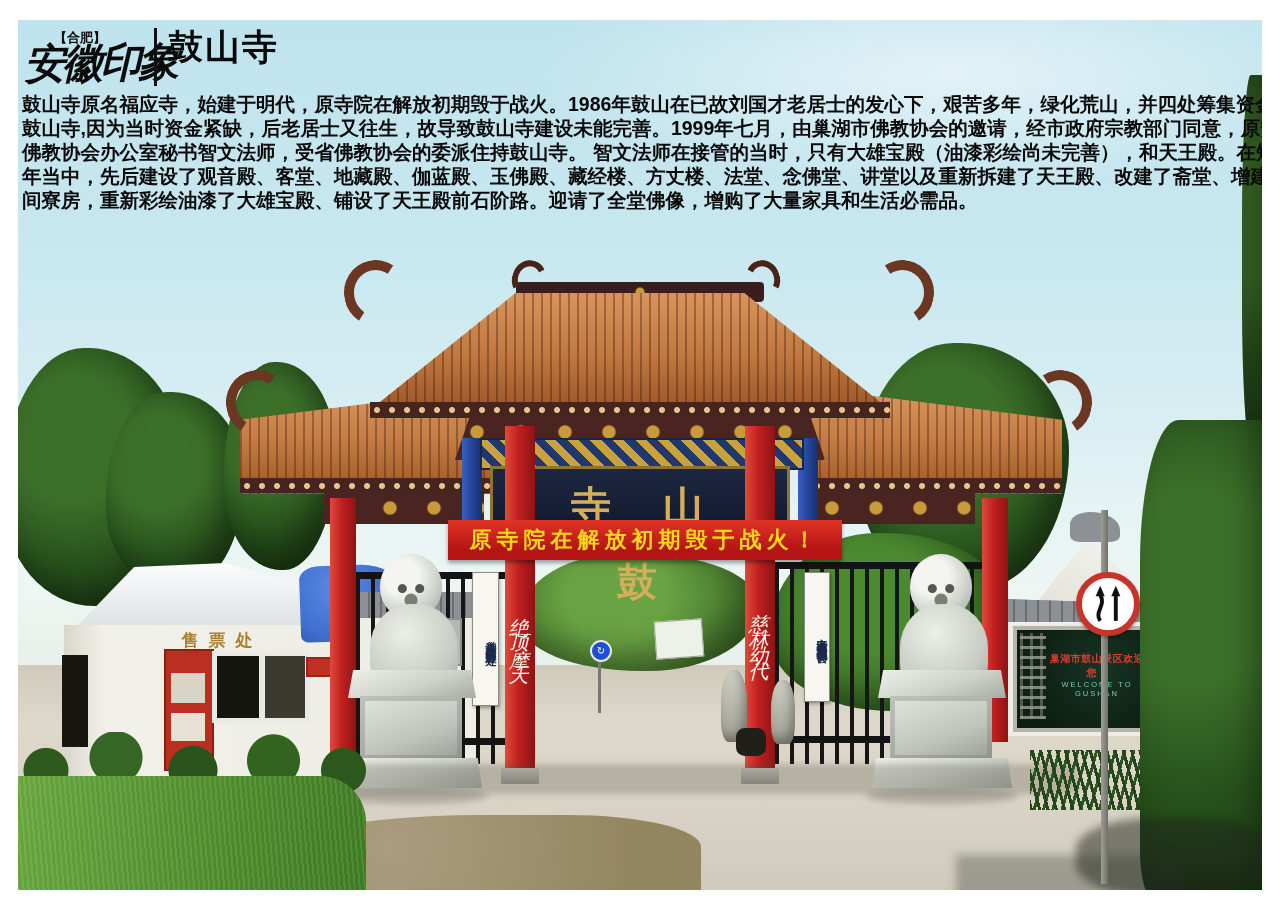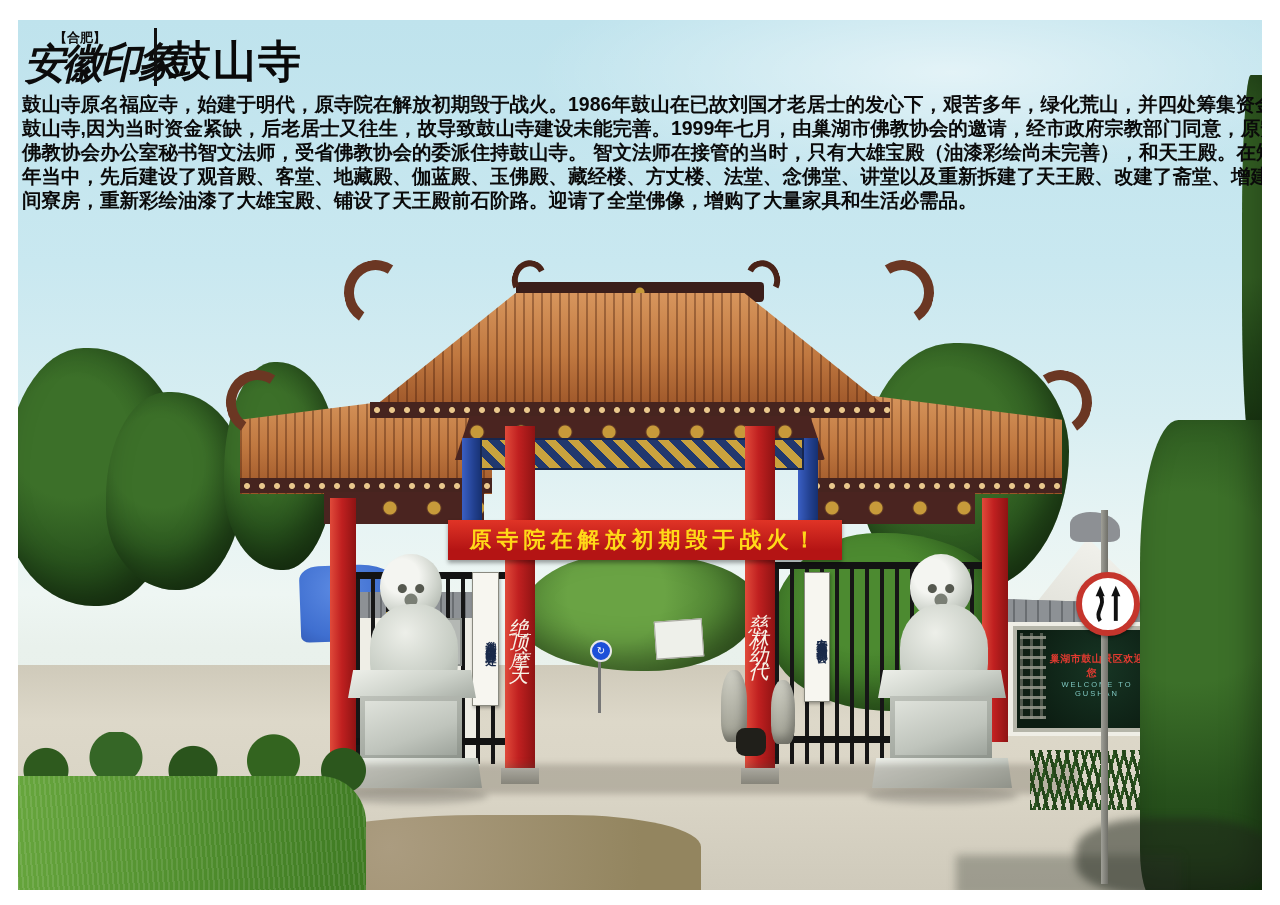--- a/index.html
+++ b/index.html
@@ -9,21 +9,21 @@
         background:
           radial-gradient(ellipse 600px 160px at 75% 6%, rgba(255,255,255,.55), transparent 70%),
           linear-gradient(180deg,#bfe3ed 0%,#c9e8f0 28%,#d8eef2 46%,#e7f4f4 58%,#eef6f3 66%,#e9f1ec 72%,#e6eee9 100%);}
   .ab{position:absolute;}
 
   
   .brand-tag{left:36px;top:9px;font-size:13px;font-weight:bold;color:#0c0c0c;z-index:30;}
   .brand-name{left:6px;top:16px;font-size:41px;font-weight:bold;font-style:italic;
         font-family:"Liberation Serif",serif;color:#0c0c0c;letter-spacing:-3px;z-index:30;transform:rotate(-1deg);}
   .brand-divider{left:136px;top:8px;width:3px;height:58px;background:#101010;z-index:30;}
-  .page-title{left:150px;top:13px;font-size:43px;font-weight:900;color:#090909;letter-spacing:2px;z-index:30;}
+  .page-title{left:150px;top:4px;font-size:35px;font-weight:900;color:#090909;letter-spacing:2px;z-index:30;}
   .intro{left:4px;top:72px;width:1260px;z-index:25;color:#0a0a0a;font-weight:bold;
         font-size:19.5px;line-height:24px;}
   .intro .ln{white-space:nowrap;}
 
   
   .tree{background:radial-gradient(circle at 38% 35%, #3c7029 0 30%, #27511c 65%, #1c3d14);
         border-radius:46% 54% 48% 52%/55% 45% 58% 42%;
         box-shadow:inset -12px -16px 34px rgba(0,0,0,.38);}
   .t-lfar{left:-14px;top:328px;width:178px;height:258px;}
   .t-lmid{left:88px;top:372px;width:138px;height:198px;}
@@ -233,20 +233,29 @@
     <div class="ab tree t-redge"></div>
     <div class="ab tree t-rupper"></div>
 
     <div class="ab road"></div>
     <div class="ab tree t-cdist"></div>
     <div class="ab tree t-rfence"></div>
     <div class="ab info-board"></div>
     <div class="ab rb-pole"></div>
     <div class="ab rb-sign">↻</div>
 
+    <div class="ab bld">
+      <div class="ab bld-roof"></div>
+      <div class="ab bld-wall"></div>
+      <div class="ab bld-door"></div>
+      <div class="ab bld-sign">售票处</div>
+      <div class="ab bld-poster"></div>
+      <div class="ab bld-window"></div>
+      <div class="ab bld-redsign"></div>
+    </div>
     <div class="ab tarp"></div>
     <div class="ab coping-l"></div>
     <div class="ab wall-lmid"></div>
 
     <div class="ab gable-r"></div>
     <div class="ab ornament-r"></div>
     <div class="ab coping-r"></div>
     <div class="ab wall-r"></div>
     <div class="ab billboard">
       <div class="ab lat lat-l"></div>
@@ -277,20 +286,21 @@
     <div class="ab eave eave-main"></div>
     <div class="ab ccurl cm-l"></div>
     <div class="ab ccurl cm-r"></div>
     <div class="ab ccurl cs-l"></div>
     <div class="ab ccurl cs-r"></div>
     <div class="ab frieze frieze-main"></div>
 
     <div class="ab bracket bracket-l"></div>
     <div class="ab bracket bracket-r"></div>
     <div class="ab pband"></div>
+    <div class="ab plaque">寺山鼓</div>
 
     <div class="ab col col-lo"></div>
     <div class="ab col col-ro"></div>
     <div class="ab col col-li"></div>
     <div class="ab col col-ri"></div>
     <div class="ab cb cb-li"></div>
     <div class="ab cb cb-ri"></div>
     <div class="ab cb cb-lo"></div>
     <div class="ab ptxt ptxt-l">绝顶摩天</div>
     <div class="ab ptxt ptxt-r">慈林幼代</div>

